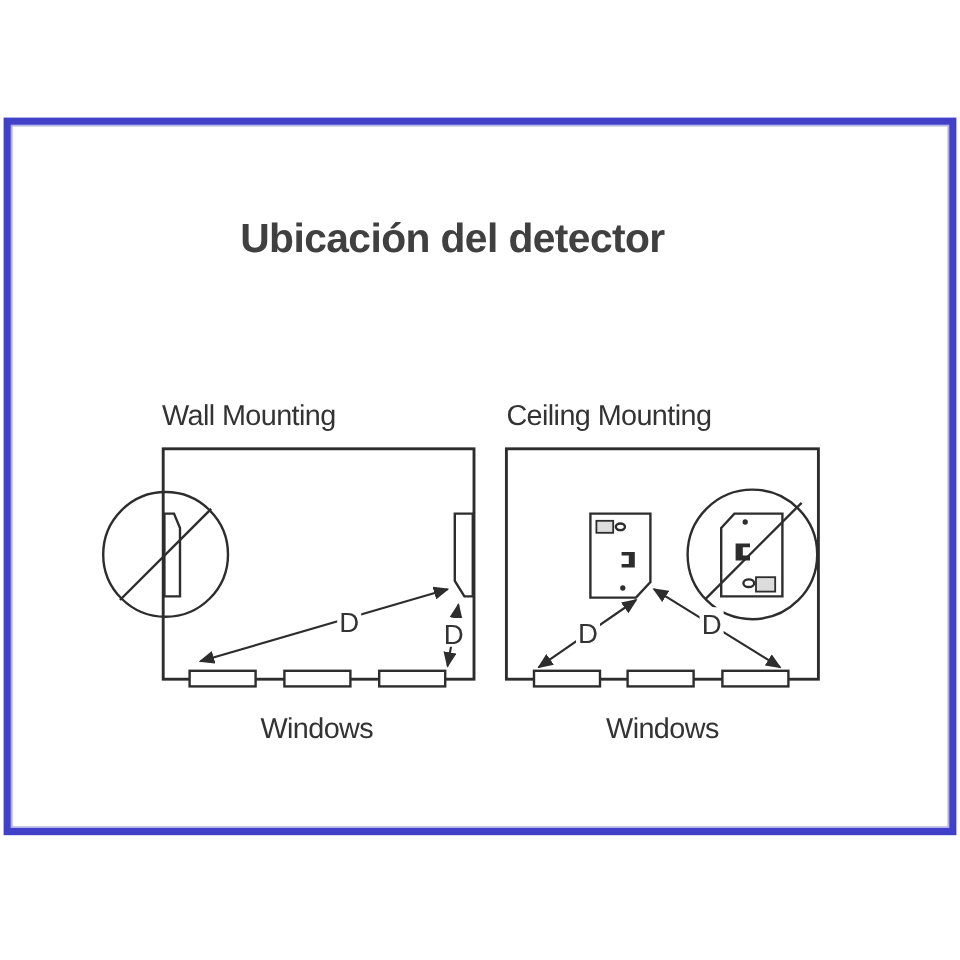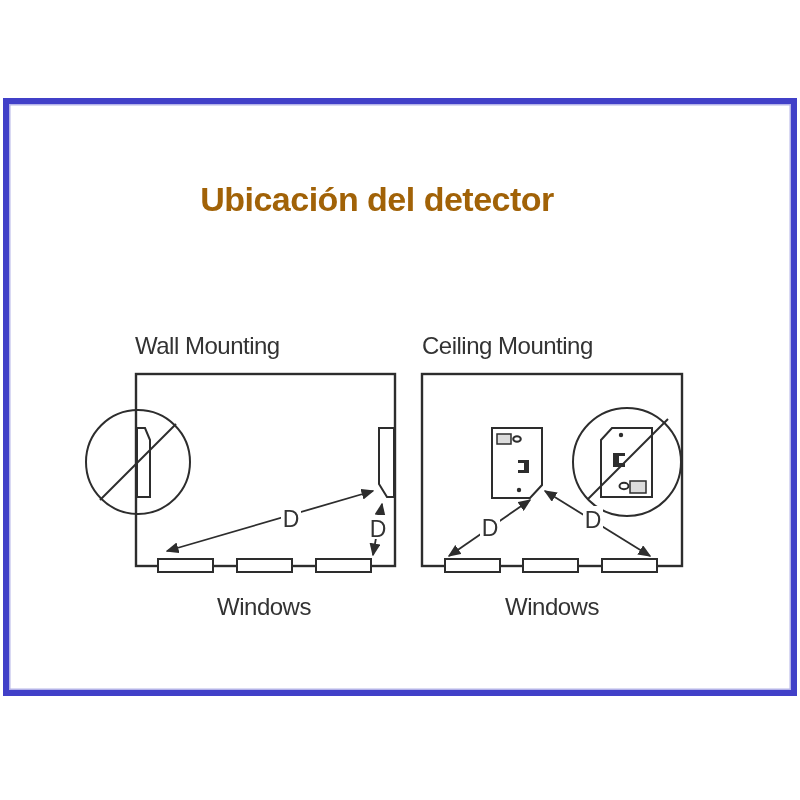--- a/index.html
+++ b/index.html
@@ -22,21 +22,21 @@
     box-shadow: inset 0 0 0 1.5px var(--frame-inner-edge);
     background: #ffffff;
   }
   .title-wrap {
     position: absolute; left: 0; top: 180px; width: 754px;
     text-align: center;
   }
   .title-text {
     display: inline-block;
     font-size: 34px; font-weight: bold; letter-spacing: -0.5px;
-    color: #a16207;
+    color: #404040;
   }
   svg.art { position: absolute; left: 0; top: 0; }
   .ln   { fill: none; stroke: var(--line-dark); stroke-width: 2; }
   .room { fill: none; stroke: var(--line-dark); stroke-width: 2.4; }
   .wfill{ fill: #ffffff; stroke: var(--line-dark); stroke-width: 2; }
   .win  { fill: #ffffff; stroke: var(--line-dark); stroke-width: 2; }
   .gfill{ fill: var(--component-gray); stroke: var(--line-dark); stroke-width: 1.5; }
   .oval { fill: #ffffff; stroke: var(--line-dark); stroke-width: 2; }
   .dk   { fill: var(--line-dark); }
   .arrow{ fill: none; stroke: var(--line-dark); stroke-width: 1.8; }

